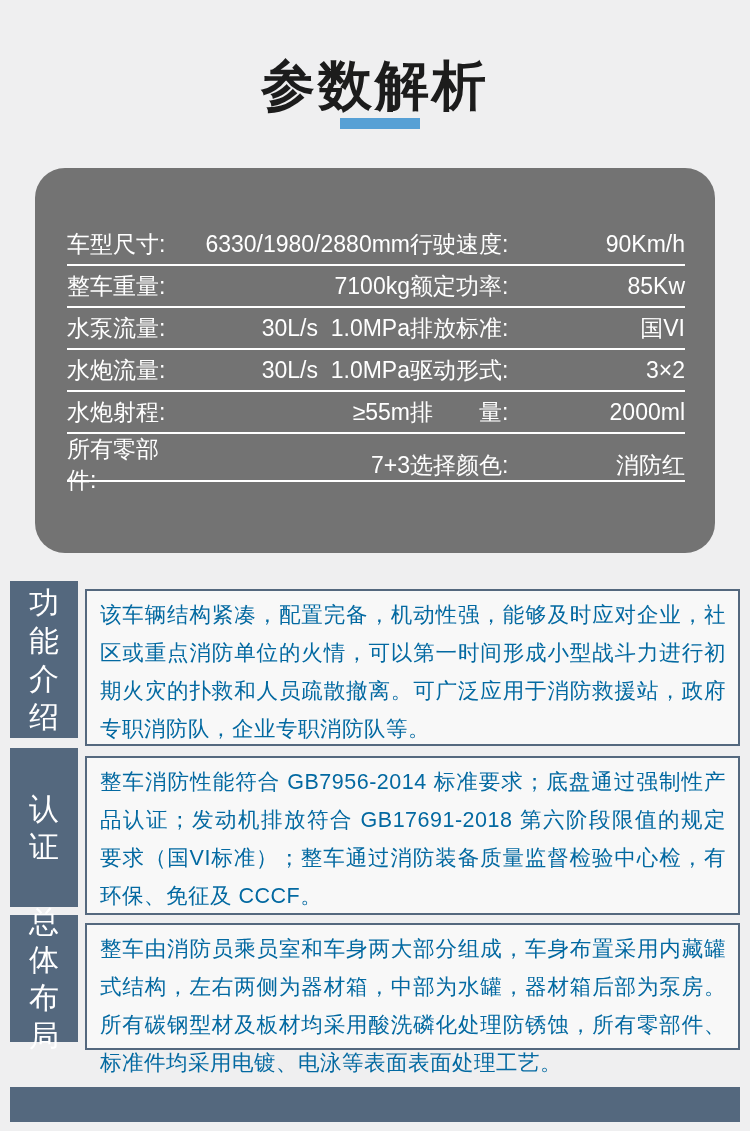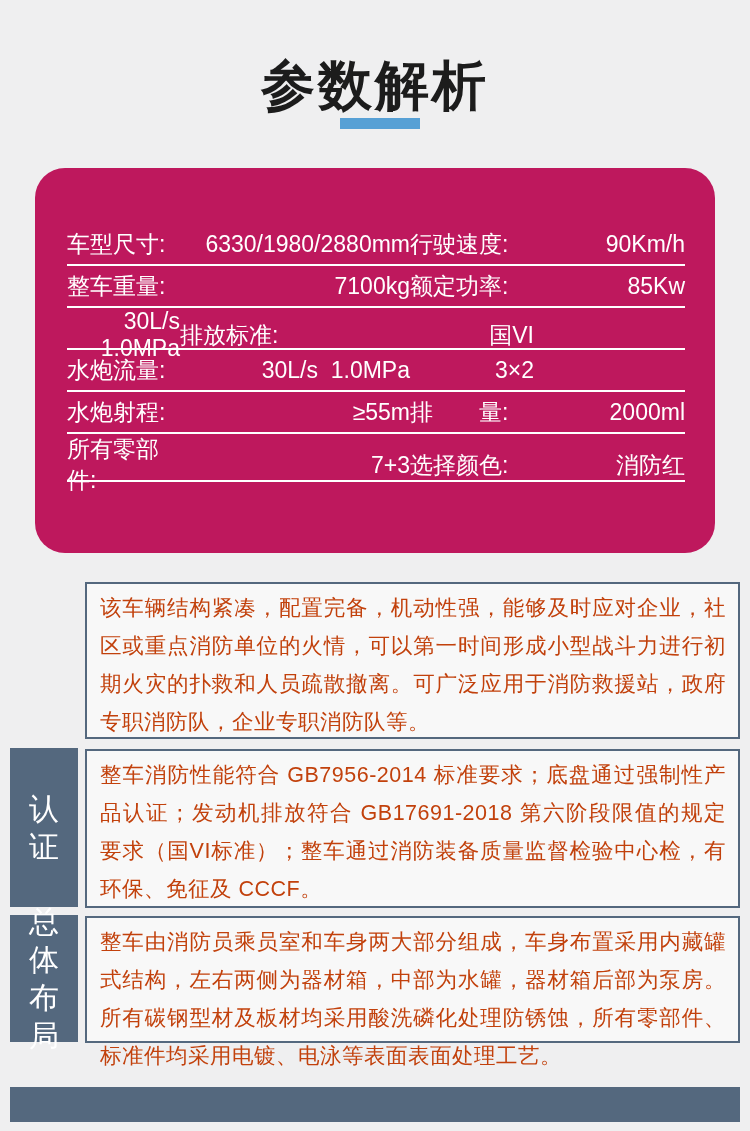--- a/index.html
+++ b/index.html
@@ -36,21 +36,21 @@
     background: #57a0d5;
   }
 
   
   .spec-panel {
     position: absolute;
     top: 168px;
     left: 35px;
     width: 680px;
     height: 385px;
-    background: #be185d;
+    background: #737373;
     border-radius: 30px;
     padding: 56px 30px 0 32px;
   }
   .spec-row {
     display: grid;
     grid-template-columns: 113px 230px 124px 1fr;
     align-items: center;
     height: 42px;
     border-bottom: 2px solid #ffffff;
     color: #ffffff;
@@ -85,29 +85,29 @@
     font-size: 30px;
     line-height: 38px;
     font-weight: 500;
     color: #ffffff;
     word-break: break-all;
     text-align: center;
   }
   .section-content-box {
     position: absolute;
     left: 75px;
-    top: 1px;
+    top: 8px;
     width: 655px;
     height: 100%;
     background: #f8f8f8;
     border: 2px solid #54687e;
     padding: 5px 12px 0 13px;
     font-size: 21.5px;
     line-height: 38px;
-    color: #c2410c;
+    color: #0369a1;
     text-align: justify;
     letter-spacing: 0.5px;
   }
   .section-1 { top: 581px; height: 157px; }
   .section-2 { top: 748px; height: 159px; }
   .section-3 { top: 915px; height: 127px; }
 
   
   .bottom-bar {
     position: absolute;
@@ -133,44 +133,49 @@
       <span class="spec-label">行驶速度:</span>
       <span class="spec-value">90Km/h</span>
     </div>
     <div class="spec-row">
       <span class="spec-label">整车重量:</span>
       <span class="spec-value">7100kg</span>
       <span class="spec-label">额定功率:</span>
       <span class="spec-value">85Kw</span>
     </div>
     <div class="spec-row">
+      <span class="spec-label">水泵流量:</span>
       <span class="spec-value">30L/s  1.0MPa</span>
       <span class="spec-label">排放标准:</span>
       <span class="spec-value">国VI</span>
     </div>
     <div class="spec-row">
       <span class="spec-label">水炮流量:</span>
       <span class="spec-value">30L/s  1.0MPa</span>
+      <span class="spec-label">驱动形式:</span>
       <span class="spec-value">3×2</span>
     </div>
     <div class="spec-row">
       <span class="spec-label">水炮射程:</span>
       <span class="spec-value">≥55m</span>
       <span class="spec-label">排　　量:</span>
       <span class="spec-value">2000ml</span>
     </div>
     <div class="spec-row">
       <span class="spec-label">所有零部件:</span>
       <span class="spec-value">7+3</span>
       <span class="spec-label">选择颜色:</span>
       <span class="spec-value">消防红</span>
     </div>
   </div>
 
   <div class="section section-1">
+    <div class="section-label-box">
+      <span class="label-text">功能介绍</span>
+    </div>
     <div class="section-content-box">该车辆结构紧凑，配置完备，机动性强，能够及时应对企业，社区或重点消防单位的火情，可以第一时间形成小型战斗力进行初期火灾的扑救和人员疏散撤离。可广泛应用于消防救援站，政府专职消防队，企业专职消防队等。</div>
   </div>
 
   <div class="section section-2">
     <div class="section-label-box">
       <span class="label-text">认证</span>
     </div>
     <div class="section-content-box">整车消防性能符合 GB7956-2014 标准要求；底盘通过强制性产品认证；发动机排放符合 GB17691-2018 第六阶段限值的规定要求（国VI标准）；整车通过消防装备质量监督检验中心检，有环保、免征及 CCCF。</div>
   </div>
 

